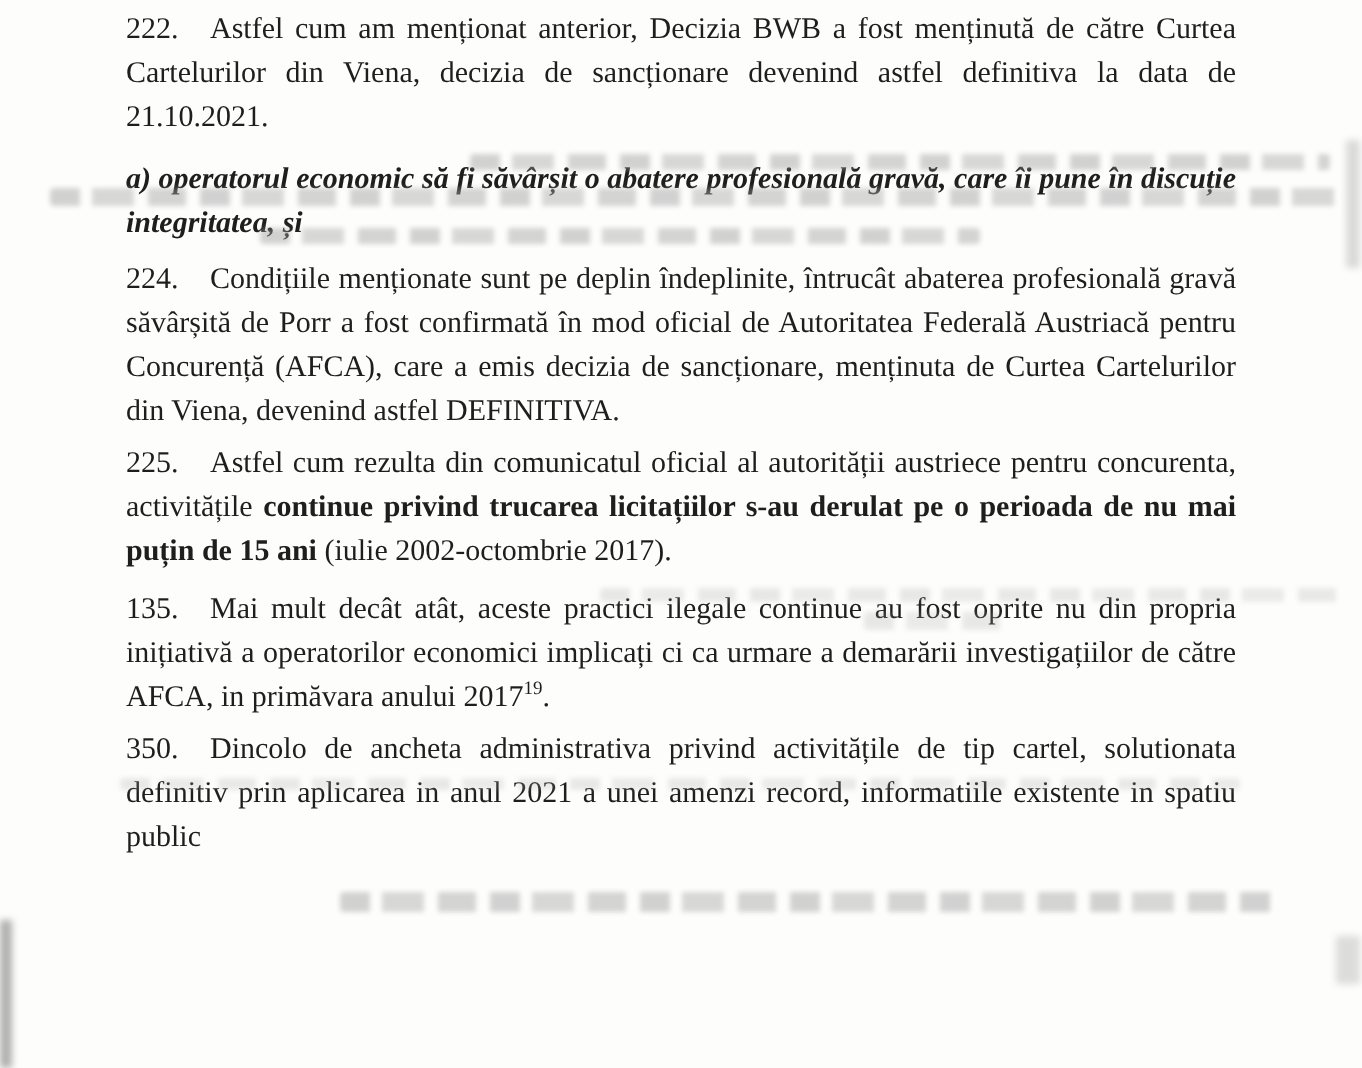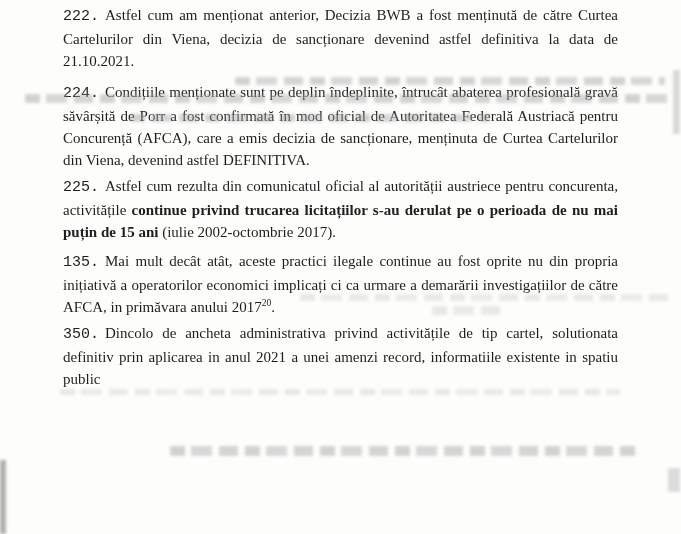--- a/index.html
+++ b/index.html
@@ -21,21 +21,21 @@
     left: 63px;
     top: 4px;
     width: 555px;
   }
   .para {
     font-size: 15px;
     line-height: 22px;
     text-align: justify;
     color: #1e1e1e;
   }
-  .pnum { display: inline-block; min-width: 42px; font-family: Liberation Mono, monospace; }
+  .pnum { display: inline-block; min-width: 42px; }
   .seg-normal { font-weight: normal; font-style: normal; }
   .seg-bold { font-weight: bold; }
   .seg-bolditalic { font-weight: bold; font-style: italic; }
   .seg-sup { font-size: 9.5px; vertical-align: super; line-height: 0; }
   
   .ghost {
     position: absolute;
     filter: blur(1.4px);
     opacity: 0.45;
     border-radius: 2px;
@@ -48,23 +48,24 @@
   
   .edge { position: absolute; filter: blur(1.8px); }
 </style>
 </head>
 <body>
 
 <div class="page">
 
   <div class="textcol">
       <div class="para" style="margin-bottom: 9px;"><span class="pnum">222.</span><span class="seg-normal">Astfel cum am menționat anterior, Decizia BWB a fost menținută de către Curtea Cartelurilor din Viena, decizia de sancționare devenind astfel definitiva la data de 21.10.2021.</span></div>
+      <div class="para" style="margin-bottom: 6px;"><span class="seg-bolditalic">a) operatorul economic să fi săvârșit o abatere profesională gravă, care îi pune în discuție integritatea, și</span></div>
       <div class="para" style="margin-bottom: 4px;"><span class="pnum">224.</span><span class="seg-normal">Condițiile menționate sunt pe deplin îndeplinite, întrucât abaterea profesională gravă săvârșită de Porr a fost confirmată în mod oficial de Autoritatea Federală Austriacă pentru Concurență (AFCA), care a emis decizia de sancționare, menținuta de Curtea Cartelurilor din Viena, devenind astfel DEFINITIVA.</span></div>
       <div class="para" style="margin-bottom: 7px;"><span class="pnum">225.</span><span class="seg-normal">Astfel cum rezulta din comunicatul oficial al autorității austriece pentru concurenta, activitățile </span><span class="seg-bold">continue privind trucarea licitațiilor s-au derulat pe o perioada de nu mai puțin de 15 ani </span><span class="seg-normal">(iulie 2002-octombrie 2017).</span></div>
-      <div class="para" style="margin-bottom: 4px;"><span class="pnum">135.</span><span class="seg-normal">Mai mult decât atât, aceste practici ilegale continue au fost oprite nu din propria inițiativă a operatorilor economici implicați ci ca urmare a demarării investigațiilor de către AFCA, in primăvara anului 2017</span><span class="seg-sup">20</span><span class="seg-normal">.</span></div>
+      <div class="para" style="margin-bottom: 4px;"><span class="pnum">135.</span><span class="seg-normal">Mai mult decât atât, aceste practici ilegale continue au fost oprite nu din propria inițiativă a operatorilor economici implicați ci ca urmare a demarării investigațiilor de către AFCA, in primăvara anului 2017</span><span class="seg-sup">19</span><span class="seg-normal">.</span></div>
       <div class="para" style="margin-bottom: 0px;"><span class="pnum">350.</span><span class="seg-normal">Dincolo de ancheta administrativa privind activitățile de tip cartel, solutionata definitiv prin aplicarea in anul 2021 a unei amenzi record, informatiile existente in spatiu public</span></div>
     </div>
 
   <div class="ghost" style="left:235px; top:77px; width:430px; height:8px;"></div>
   <div class="ghost" style="left:25px;  top:94px; width:645px; height:9px;"></div>
   <div class="ghost" style="left:130px; top:114px; width:360px; height:8px;"></div>
   <div class="ghost faint" style="left:300px; top:294px; width:370px; height:7px;"></div>
   <div class="ghost faint" style="left:432px; top:306px; width:70px;  height:9px;"></div>
   <div class="ghost faint" style="left:60px;  top:389px; width:560px; height:6px;"></div>
   <div class="ghost" style="left:170px; top:446px; width:470px; height:10px;"></div>

